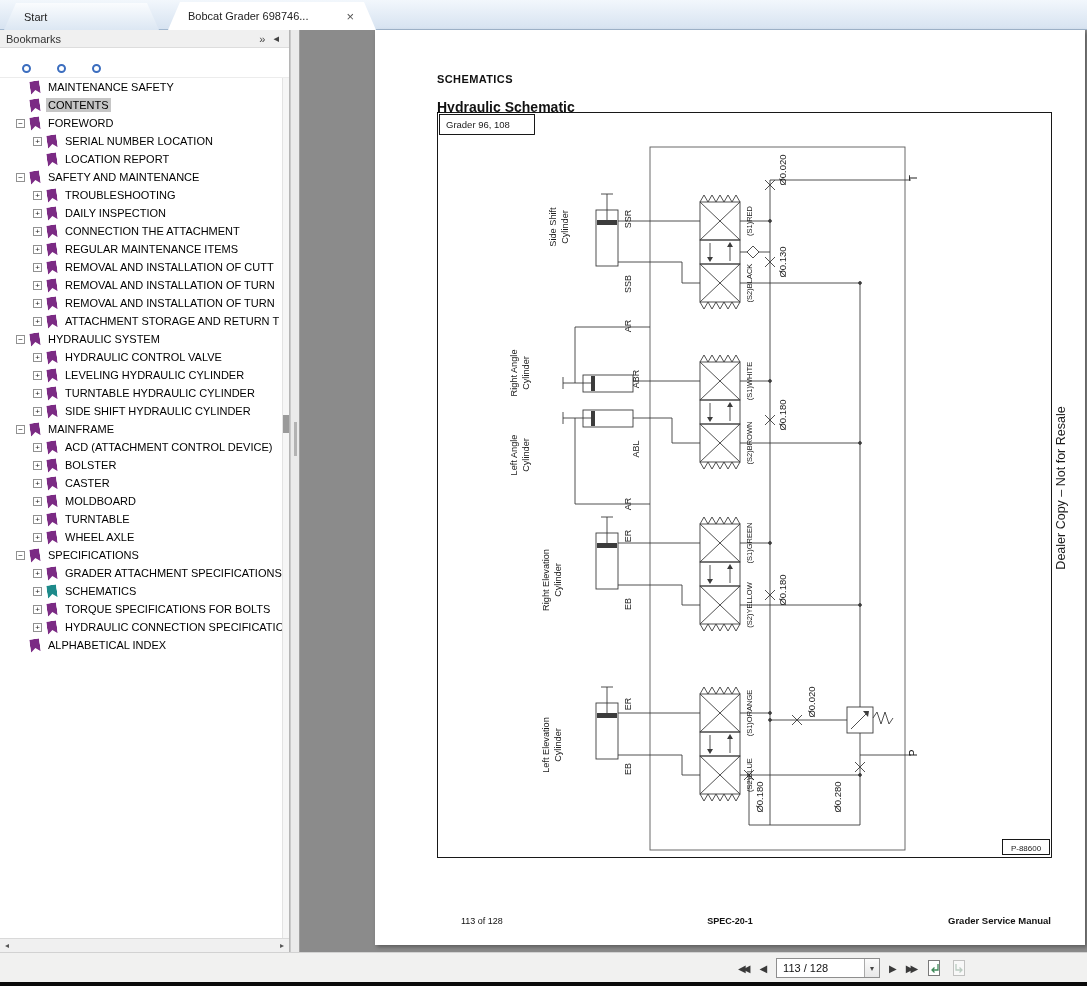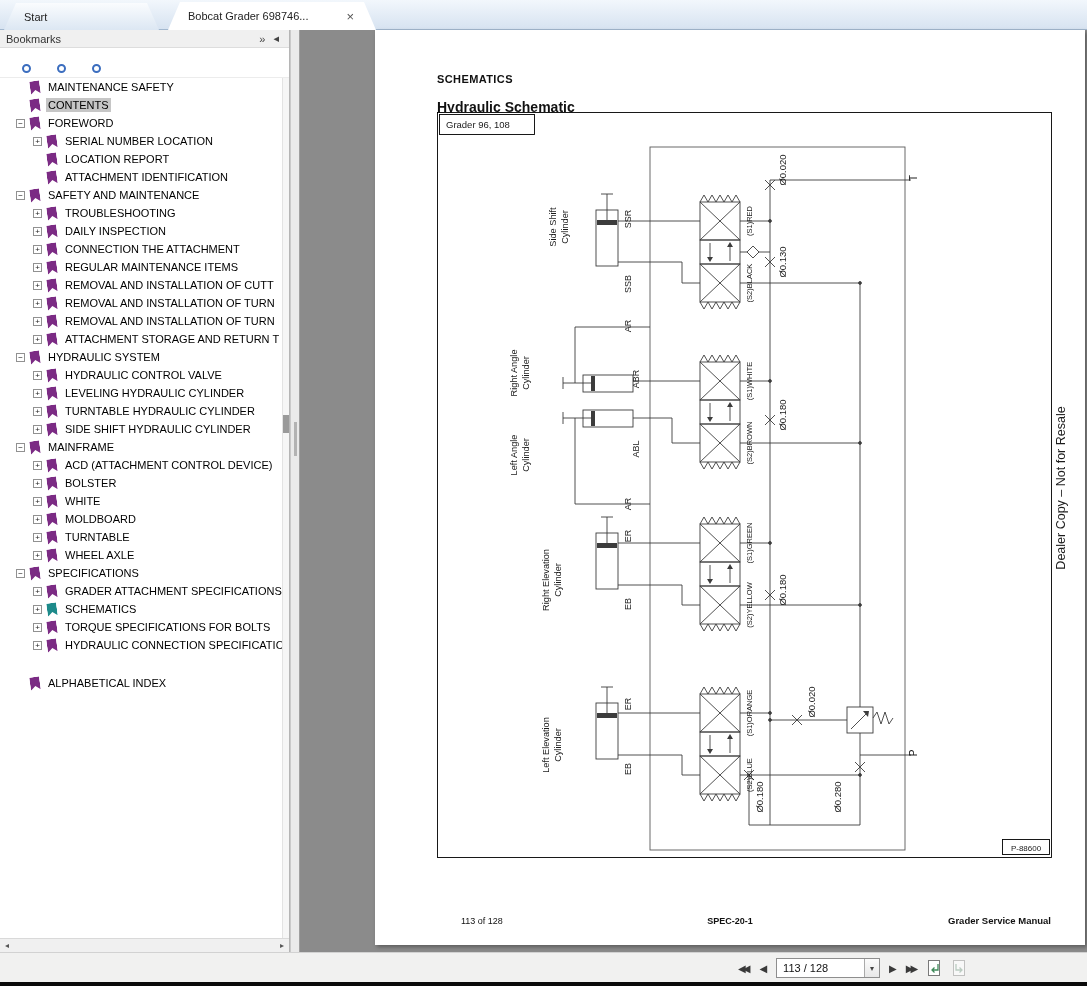--- a/index.html
+++ b/index.html
@@ -122,25 +122,20 @@
         <div class="bm-row" style="padding-left: 33px;">
     <span class="expander">+</span>
     <span class="flag"></span>
     <span class="bm-label">SERIAL NUMBER LOCATION</span>
   </div>
         <div class="bm-row" style="padding-left: 33px;">
     <span class="expander" style="visibility: hidden;"></span>
     <span class="flag"></span>
     <span class="bm-label">LOCATION REPORT</span>
   </div>
-        <div class="bm-row" style="padding-left: 33px;">
-    <span class="expander" style="visibility: hidden;"></span>
-    <span class="flag"></span>
-    <span class="bm-label">ATTACHMENT IDENTIFICATION</span>
-  </div>
         <div class="bm-row" style="padding-left: 16px;">
     <span class="expander">−</span>
     <span class="flag"></span>
     <span class="bm-label">SAFETY AND MAINTENANCE</span>
   </div>
         <div class="bm-row" style="padding-left: 33px;">
     <span class="expander">+</span>
     <span class="flag"></span>
     <span class="bm-label">TROUBLESHOOTING</span>
   </div>
@@ -215,21 +210,21 @@
     <span class="bm-label">ACD (ATTACHMENT CONTROL DEVICE)</span>
   </div>
         <div class="bm-row" style="padding-left: 33px;">
     <span class="expander">+</span>
     <span class="flag"></span>
     <span class="bm-label">BOLSTER</span>
   </div>
         <div class="bm-row" style="padding-left: 33px;">
     <span class="expander">+</span>
     <span class="flag"></span>
-    <span class="bm-label">WHITE</span>
+    <span class="bm-label">CASTER</span>
   </div>
         <div class="bm-row" style="padding-left: 33px;">
     <span class="expander">+</span>
     <span class="flag"></span>
     <span class="bm-label">MOLDBOARD</span>
   </div>
         <div class="bm-row" style="padding-left: 33px;">
     <span class="expander">+</span>
     <span class="flag"></span>
     <span class="bm-label">TURNTABLE</span>
@@ -257,21 +252,21 @@
         <div class="bm-row" style="padding-left: 33px;">
     <span class="expander">+</span>
     <span class="flag"></span>
     <span class="bm-label">TORQUE SPECIFICATIONS FOR BOLTS</span>
   </div>
         <div class="bm-row" style="padding-left: 33px;">
     <span class="expander">+</span>
     <span class="flag"></span>
     <span class="bm-label">HYDRAULIC CONNECTION SPECIFICATIO</span>
   </div>
-        <div class="bm-row" style="padding-left: 16px; margin-top: 20px;">
+        <div class="bm-row" style="padding-left: 16px;">
     <span class="expander" style="visibility: hidden;"></span>
     <span class="flag"></span>
     <span class="bm-label">ALPHABETICAL INDEX</span>
   </div>
       </div>
   <div class="vscroll">
     <div class="vthumb"></div>
   </div>
   <div class="hscroll">
     <span class="harrow">◂</span>

